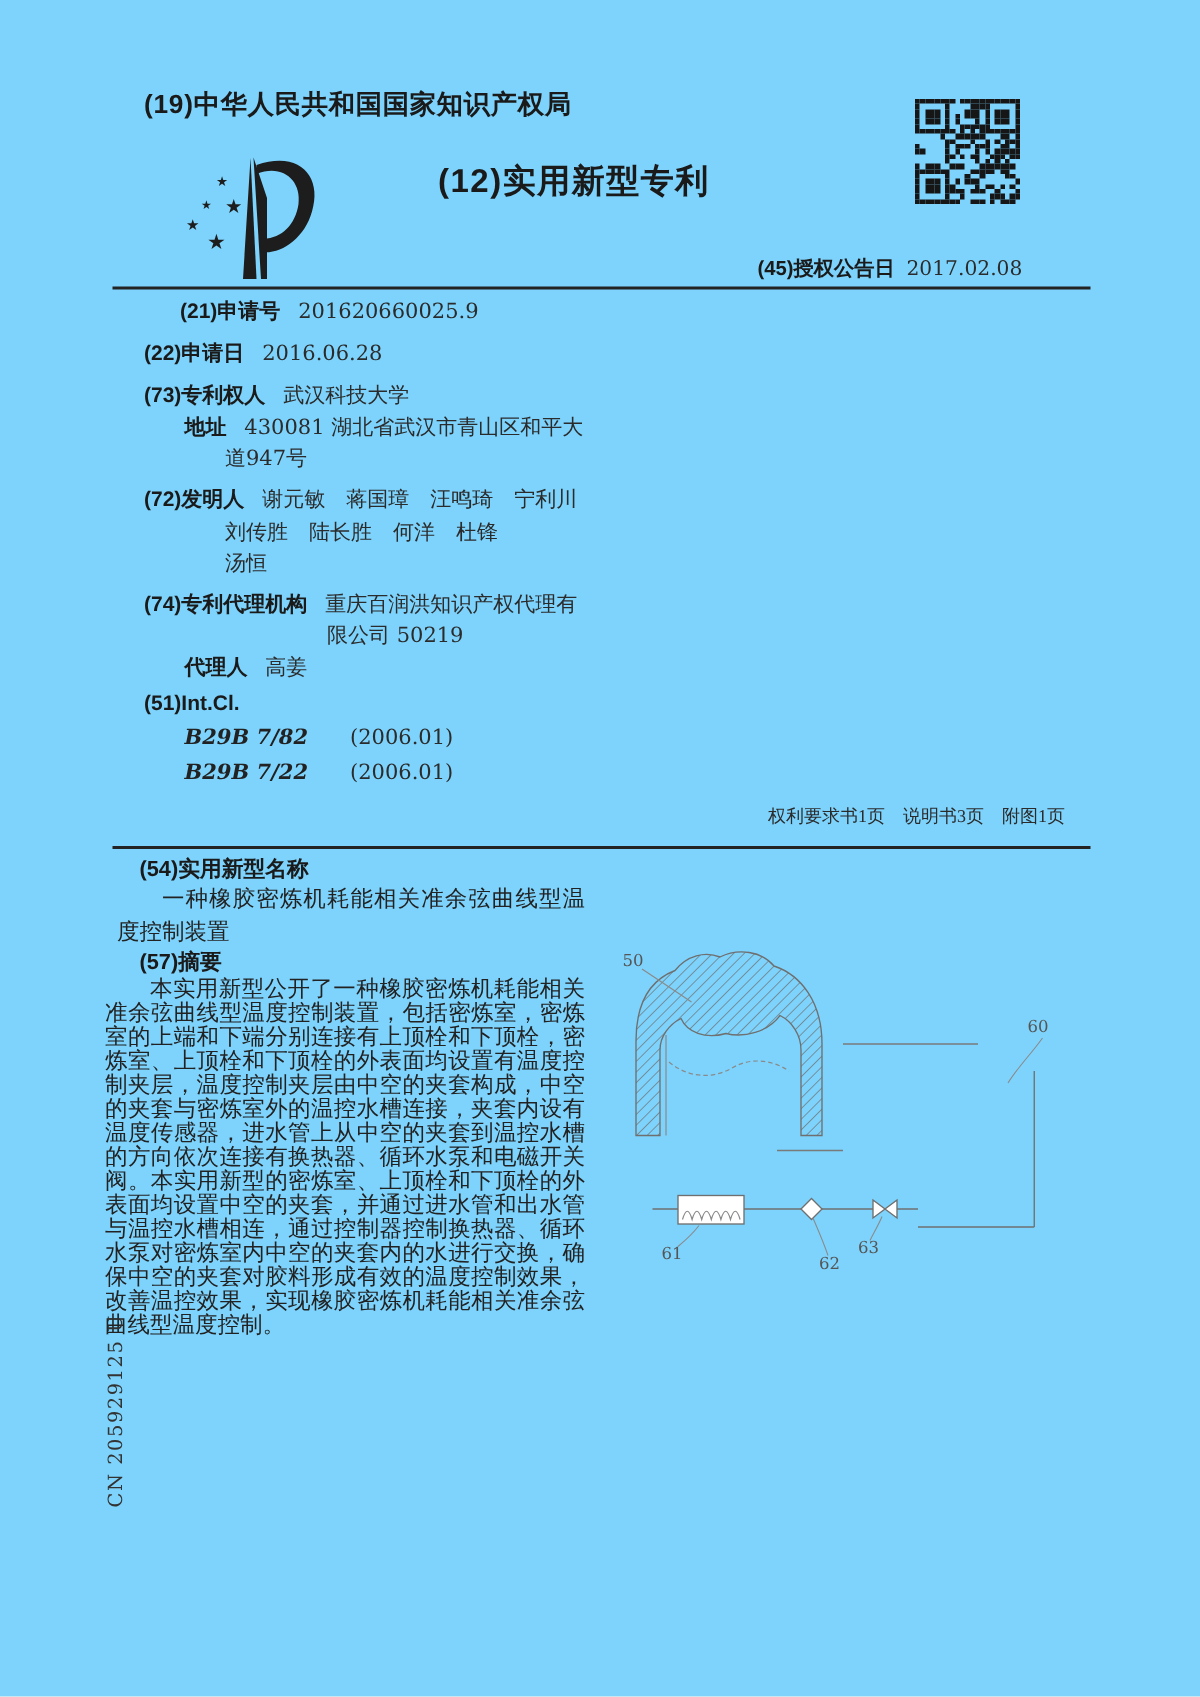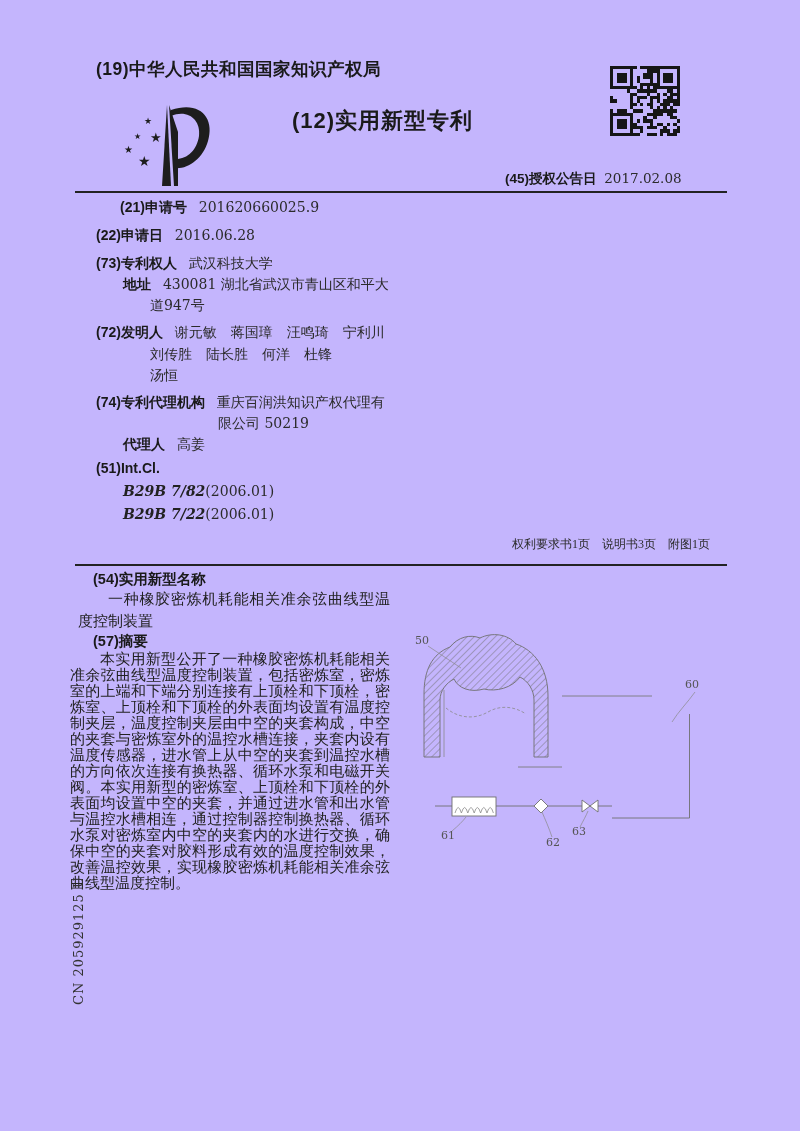--- a/index.html
+++ b/index.html
@@ -1,17 +1,17 @@
 <!DOCTYPE html>
 <html><head>
 <meta charset="utf-8">
 <style>
   html,body{margin:0;padding:0;background:#fff;}
   .page{
-    position:relative;width:800px;height:1131px;background:#c4b5fd;
+    position:relative;width:800px;height:1131px;background:#7dd3fc;
     outline:1px solid #cfcfcf;overflow:hidden;
     font-family:"Liberation Sans",sans-serif;color:#1a1a1a;
   }
   .abs{position:absolute;}
   
   .office{left:96px;top:57px;font-size:17.5px;font-weight:bold;letter-spacing:.5px;}
   .doc-type{left:292px;top:106px;font-size:22px;font-weight:bold;letter-spacing:1px;}
   .pub-row{left:505px;font-size:13.5px;white-space:nowrap;}
   .pub-row .lbl{font-weight:bold;}
   .pub-row .val{font-family:"DejaVu Serif",serif;font-weight:normal;color:#2b2b2b;margin-left:4px;}
@@ -22,21 +22,21 @@
   .qr{left:610px;top:66px;width:70px;height:70px;display:grid;
       grid-template-columns:repeat(21,1fr);grid-template-rows:repeat(21,1fr);}
   .qr i{display:block;}
   .qr i.on{background:#161616;}
   
   .brow{font-size:14px;white-space:nowrap;}
   .brow .lbl{font-weight:bold;}
   .brow .val{font-family:"DejaVu Serif",serif;color:#2b2b2b;margin-left:8px;}
   .brow .val.nogap{margin-left:0;}
   .intcl-code{font-family:"DejaVu Serif",serif;font-style:italic;font-weight:bold;color:#222;}
-  .intcl-ver{font-family:"DejaVu Serif",serif;color:#2b2b2b;}
+  .intcl-ver{font-family:"DejaVu Serif",serif;color:#2b2b2b;padding-left:28px;}
   .pages-info{right:90px;top:536px;font-family:Liberation Serif, serif;font-size:12px;color:#2b2b2b;}
   
   .sec-label{left:93px;font-size:14.5px;font-weight:bold;}
   .title-text{left:78px;top:589px;width:312px;font-family:"DejaVu Serif",serif;
       font-size:15px;line-height:21.5px;color:#222;text-indent:2em;text-align:justify;}
   .abstract-text{left:70px;top:651px;width:320px;font-family:"DejaVu Serif",serif;
       font-size:15px;line-height:16px;color:#222;text-indent:2em;text-align:justify;}
   
   .figure{left:408px;top:622px;width:352px;height:250px;}
   

